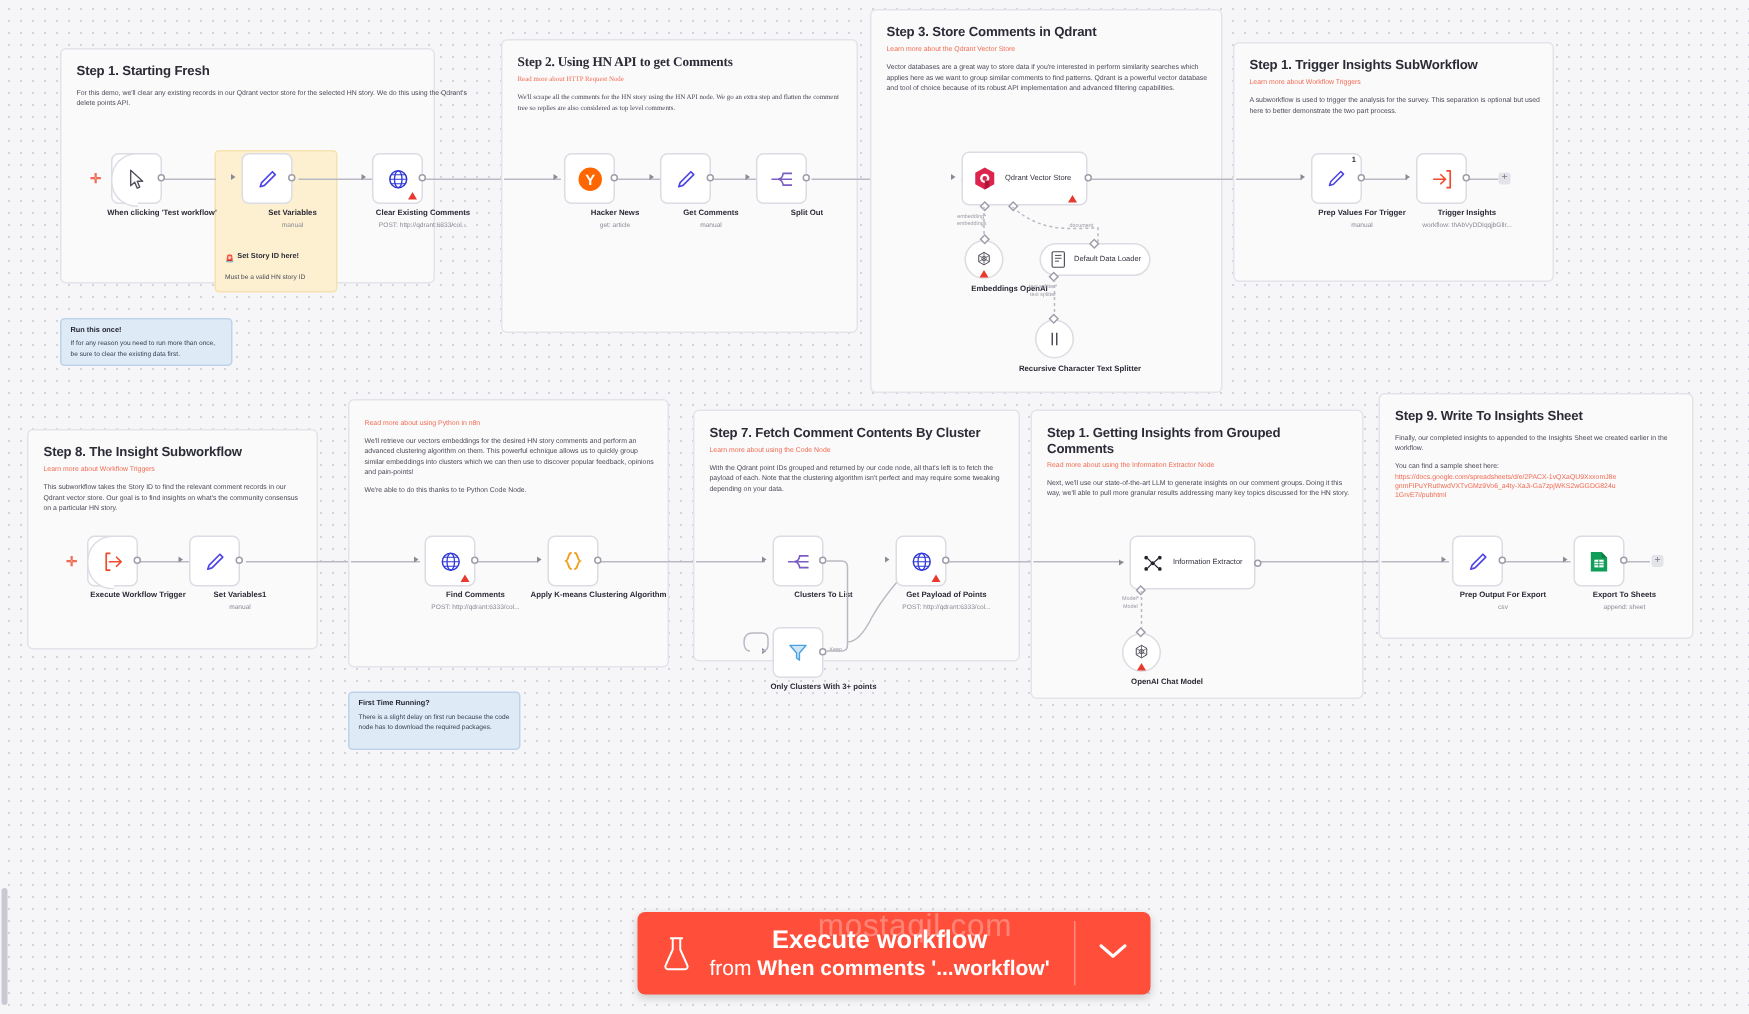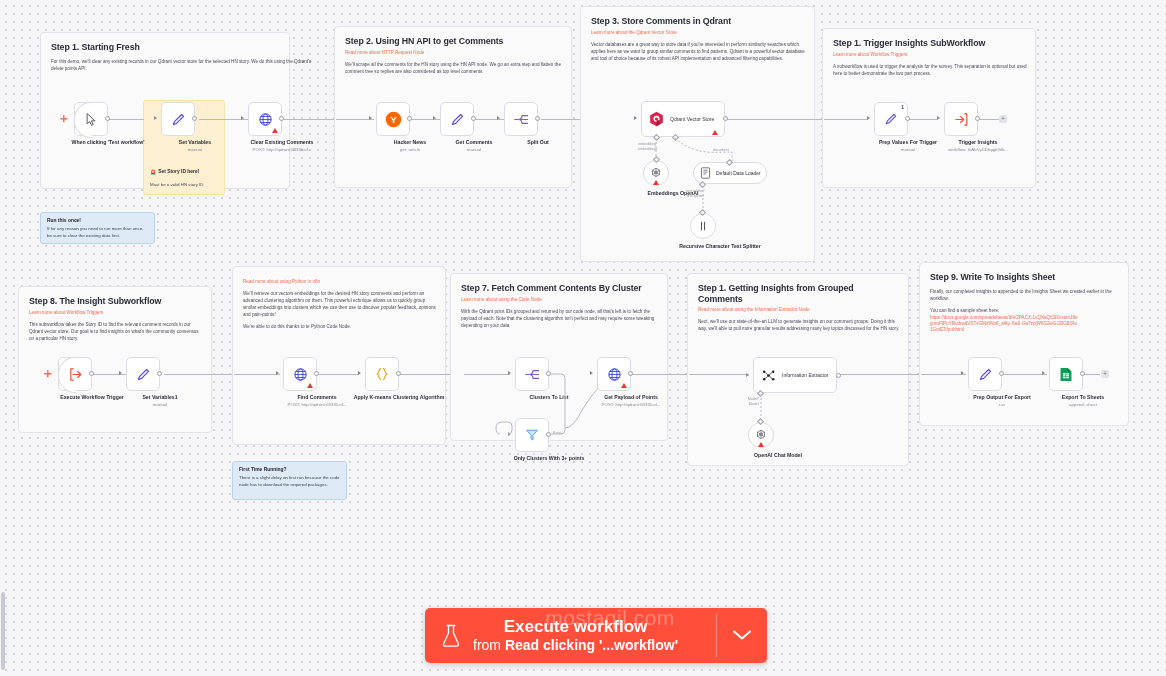--- a/index.html
+++ b/index.html
@@ -270,21 +270,21 @@
   <div class="arrowin" style="left:241px; top:116px;"></div>
   <div class="port" style="left:279px; top:116px;"></div>
   <div class="nlabel" style="left:265px; top:139px;">Clear Existing Comments</div>
   <div class="nsub" style="left:265px; top:147px;">POST: http://qdrant:6333/col...</div>
 
   <div class="note" style="left:40px; top:212px; width:115px; height:32px;">
     <div class="nt-title">Run this once!</div>
     <div class="nt-body">If for any reason you need to run more than once, be sure to clear the existing data first.</div>
   </div>
 
-  <div class="step" style="left:334px; top:26px; width:238px; height:162px;">
+  <div class="step" style="left:334px; top:26px; width:238px; height:196px;font-family:Liberation Serif, serif;">
     <div class="inner">
       <h3>Step 2. Using HN API to get Comments</h3>
       <div class="link">Read more about HTTP Request Node</div>
       <p style="width:216px;">We'll scrape all the comments for the HN story using the HN API node. We go an extra step and flatten the comment tree so replies are also considered as top level comments.</p>
     </div>
   </div>
 
   <div class="wire" style="left:336px; top:119px; width:38px;"></div>
   <div class="wire" style="left:410px; top:119px; width:38px;"></div>
   <div class="wire" style="left:474px; top:119px; width:33px;"></div>
@@ -520,21 +520,21 @@
   </div>
   <div class="arrowin" style="left:358px; top:371px;"></div>
   <div class="port" style="left:396px; top:371px;"></div>
   <div class="nlabel" style="left:382px; top:394px;">Apply K-means Clustering Algorithm</div>
 
   <div class="note" style="left:232px; top:461px; width:115px; height:39px;">
     <div class="nt-title">First Time Running?</div>
     <div class="nt-body">There is a slight delay on first run because the code node has to download the required packages.</div>
   </div>
 
-  <div class="step" style="left:450px; top:273px; width:218px; height:168px;">
+  <div class="step" style="left:462px; top:273px; width:218px; height:168px;">
     <div class="inner">
       <h3>Step 7. Fetch Comment Contents By Cluster</h3>
       <div class="link">Learn more about using the Code Node</div>
       <p style="width:200px;">With the Qdrant point IDs grouped and returned by our code node, all that's left is to fetch the payload of each. Note that the clustering algorithm isn't perfect and may require some tweaking depending on your data.</p>
     </div>
   </div>
 
   <div class="wire" style="left:464px; top:374px; width:46px;"></div>
   <div class="wire" style="left:631px; top:374px; width:112px;"></div>
 
@@ -676,21 +676,21 @@
     <div class="main">
       <span class="flask">
         <svg width="18" height="24" viewBox="0 0 18 24">
           <path d="M6.5 1.5 V9 L1.8 19.5 A1.8 1.8 0 0 0 3.4 22.2 H14.6 A1.8 1.8 0 0 0 16.2 19.5 L11.5 9 V1.5" fill="none" stroke="#fff" stroke-width="1.3" stroke-linejoin="round"></path>
           <path d="M5.2 1.5 H12.8" stroke="#fff" stroke-width="1.3" stroke-linecap="round"></path>
         </svg>
       </span>
       <span class="txt">
         <span class="l1" style="display:block;text-align:center;">Execute workflow</span>
         <span class="l2" style="display:block;">
-          <span class="lead">from </span><span>Read clicking '...workflow'</span>
+          <span class="lead">from </span><span>When comments '...workflow'</span>
         </span>
       </span>
     </div>
     <div class="divider"></div>
     <div class="caret">
       <span>
         <svg width="20" height="12" viewBox="0 0 20 12">
           <path d="M2 2.5 L10 9.5 L18 2.5" fill="none" stroke="#fff" stroke-width="2" stroke-linecap="round" stroke-linejoin="round"></path>
         </svg>
       </span>

